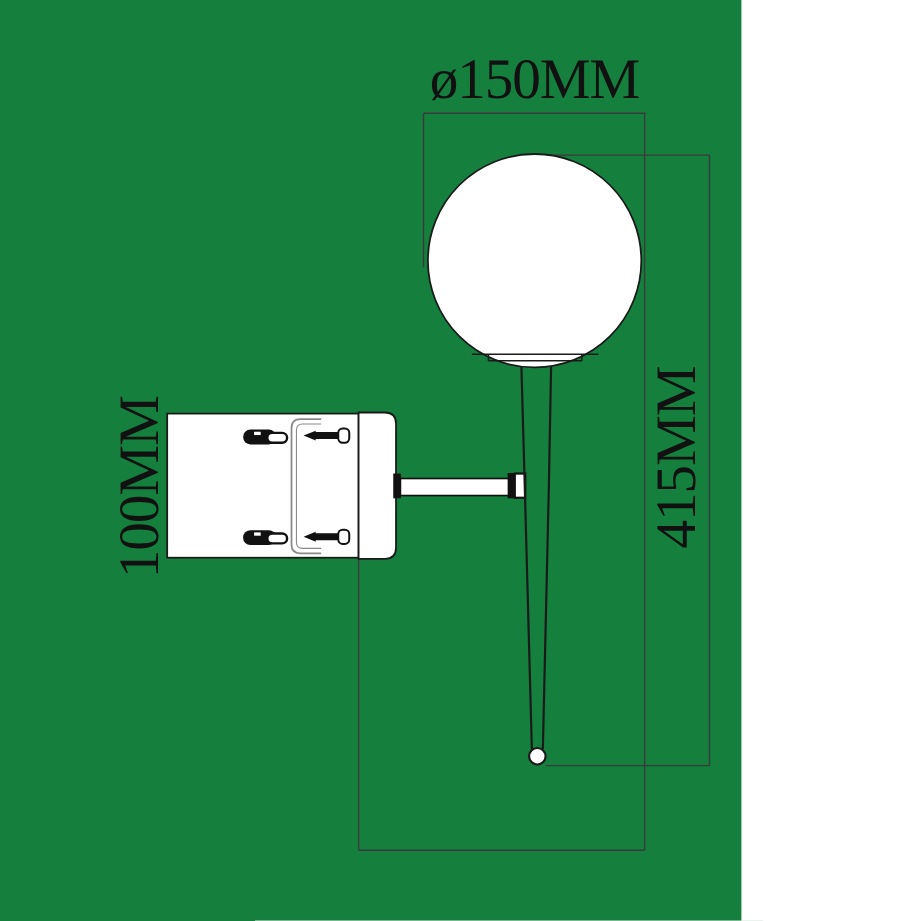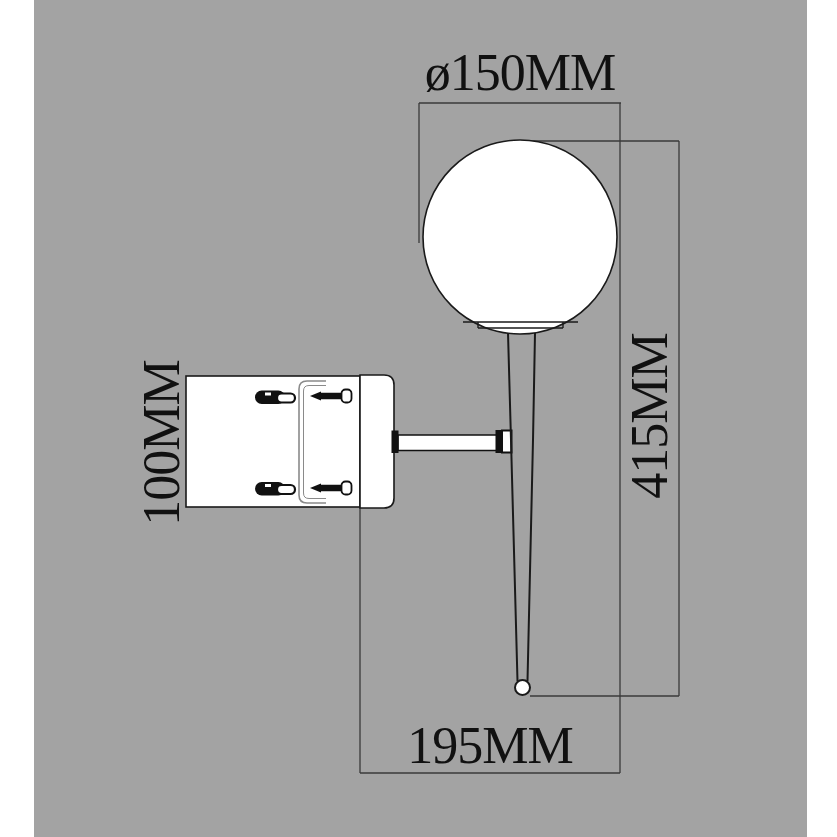--- a/index.html
+++ b/index.html
@@ -2,26 +2,25 @@
 <html><head>
 <meta charset="utf-8">
 <style>
   html, body {
     margin: 0;
     padding: 0;
     background: #ffffff;
   }
   #stage {
     position: relative;
-    width: 773px;
+    width: 674px;
     height: 837px;
-    background: #a3a3a3;
+    background: #15803d;
     font-family: "Liberation Serif", "DejaVu Serif", serif;
     overflow: hidden;
-    margin-left: 34px;
   }
   #stage svg {
     position: absolute;
     left: 0;
     top: 0;
   }
   .dim-label {
     position: absolute;
     color: #111111;
     font-size: 52px;
@@ -112,15 +111,14 @@
       <line x1="529" y1="322" x2="529" y2="328"></line>
     </g>
   </svg>
 
   <div class="dim-label" style="left:486px; top:73px;">ø150MM</div>
 
   <div class="dim-label vertical" style="left:616px; top:416px;">415MM</div>
 
   <div class="dim-label vertical" style="left:128px; top:443px;">100MM</div>
 
-  <div class="dim-label" style="left:456px; top:746px;">195MM</div>
 
 </div>
 
 </body></html>

